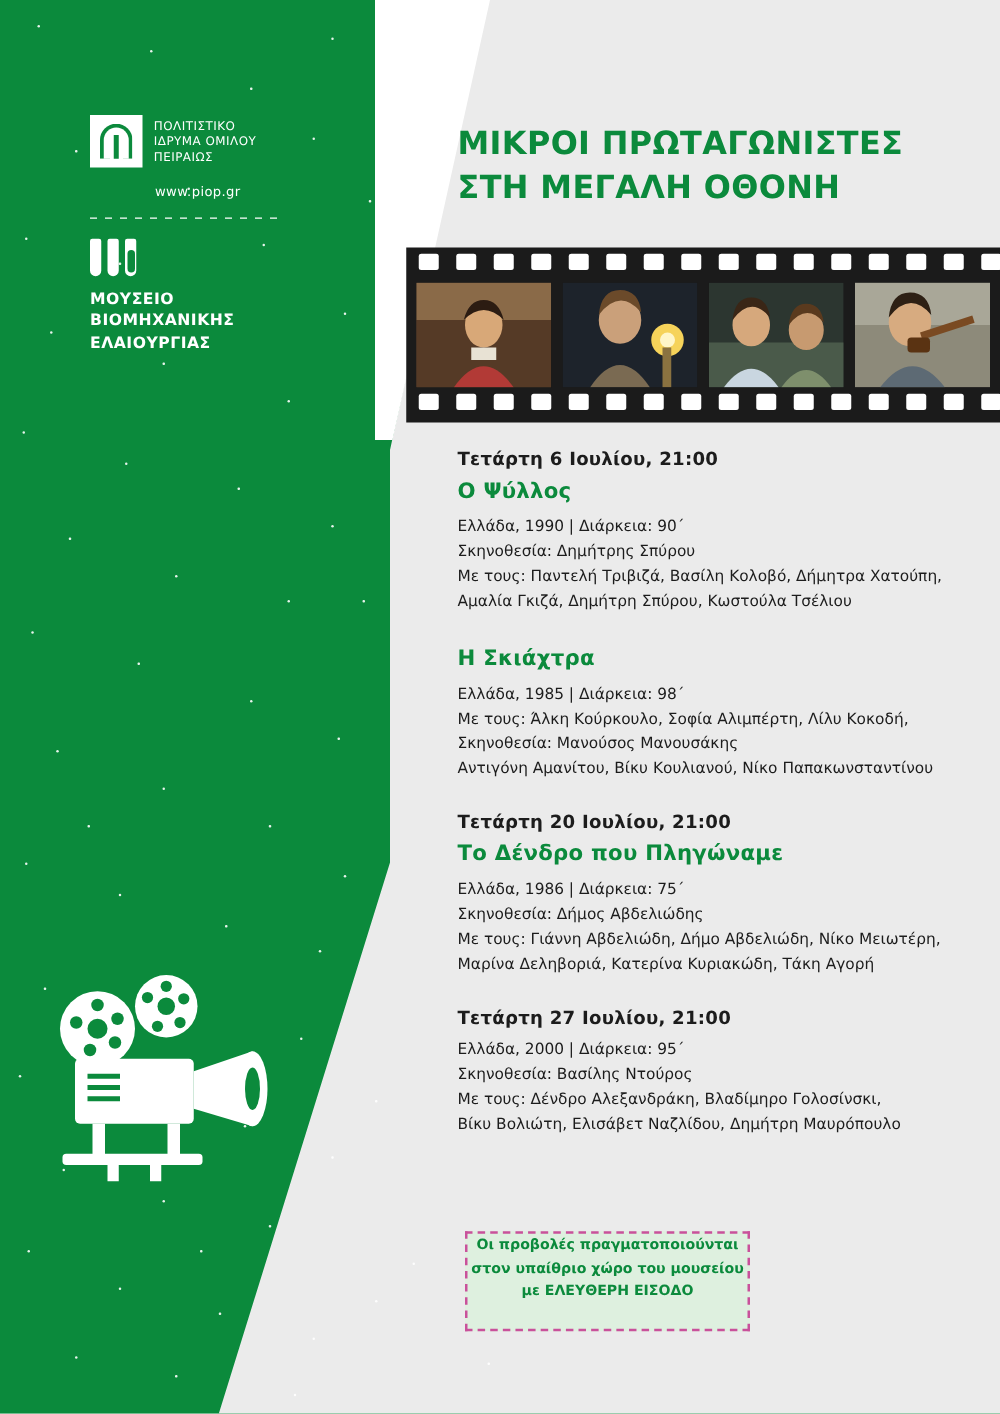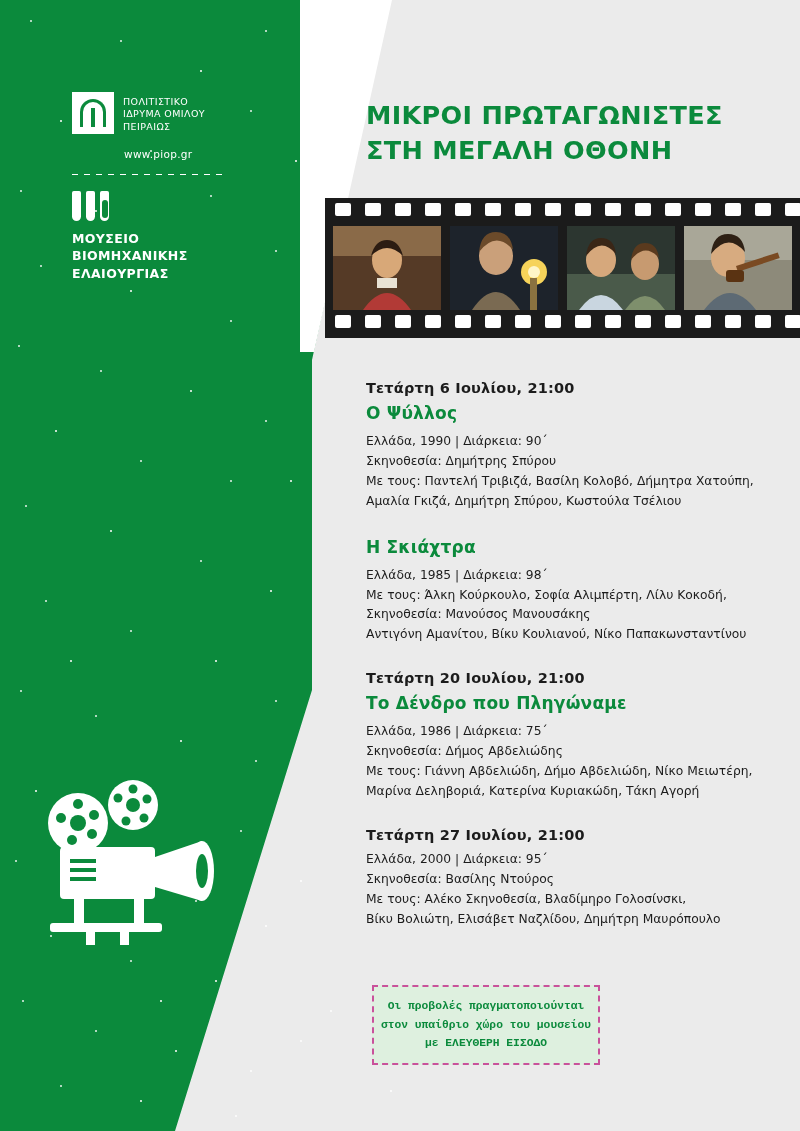--- a/index.html
+++ b/index.html
@@ -100,36 +100,36 @@
   }
   .perf-row { position: absolute; left: 0; width: 100%; height: 18px; display: flex; gap: 14px; padding-left: 10px; }
   .perf-row.top { top: 5px; }
   .perf-row.bottom { bottom: 5px; }
   .perf { width: 16px; height: 13px; background: #ffffff; border-radius: 2px; flex: 0 0 auto; }
   .frames { position: absolute; left: 8px; top: 28px; right: 0; height: 84px; display: flex; gap: 9px; }
   .frame { width: 108px; height: 84px; overflow: hidden; position: relative; flex: 0 0 auto; }
 
   
   .schedule { position: absolute; left: 366px; top: 360px; width: 400px; color: #1c1c1c; }
-  .screening { margin-bottom: 25px; margin-top: 20px; }
+  .screening { margin-bottom: 25px; }
   .scr-date { font-size: 14.5px; font-weight: bold; color: #1c1c1c; margin-bottom: 7px; letter-spacing: .2px; }
   .scr-title { font-size: 17px; font-weight: bold; color: #0b8a3c; margin-bottom: 9px; letter-spacing: .2px; }
   .scr-line { font-size: 12.3px; line-height: 1.62; color: #1c1c1c; }
 
   
   .note {
     position: absolute; left: 372px; top: 985px; width: 228px; height: 80px;
     background: #def0df;
     border: 2px dashed #c9519b;
     color: #0b8a3c;
     font-size: 11.3px;
     font-weight: bold;
     line-height: 1.65;
     text-align: center;
-    display: flex; flex-direction: column; align-items: center; justify-content: center; font-family: Liberation Mono, monospace;
+    display: flex; flex-direction: column; align-items: center; 
   }
 </style>
 </head>
 <body>
 
 <div id="poster">
 
   <div class="grey-panel"></div>
   <div class="white-wedge"></div>
   <div class="stars" id="stars">
@@ -382,21 +382,21 @@
       <div class="scr-line">Ελλάδα, 1986 | Διάρκεια: 75΄</div>
       <div class="scr-line">Σκηνοθεσία: Δήμος Αβδελιώδης</div>
       <div class="scr-line">Με τους: Γιάννη Αβδελιώδη, Δήμο Αβδελιώδη, Νίκο Μειωτέρη,</div>
       <div class="scr-line">Μαρίνα Δεληβοριά, Κατερίνα Κυριακώδη, Τάκη Αγορή</div>
     </div>
 
     <div class="screening">
       <div class="scr-date">Τετάρτη 27 Ιουλίου, 21:00</div>
       <div class="scr-line">Ελλάδα, 2000 | Διάρκεια: 95΄</div>
       <div class="scr-line">Σκηνοθεσία: Βασίλης Ντούρος</div>
-      <div class="scr-line">Με τους: Αλέκο Σκηνοθεσία, Βλαδίμηρο Γολοσίνσκι,</div>
+      <div class="scr-line">Με τους: Δένδρο Αλεξανδράκη, Βλαδίμηρο Γολοσίνσκι,</div>
       <div class="scr-line">Βίκυ Βολιώτη, Ελισάβετ Ναζλίδου, Δημήτρη Μαυρόπουλο</div>
     </div>
   </div>
 
   <div class="note">
     <div>Οι προβολές πραγματοποιούνται</div>
     <div>στον υπαίθριο χώρο του μουσείου</div>
     <div>με ΕΛΕΥΘΕΡΗ ΕΙΣΟΔΟ</div>
   </div>
 

